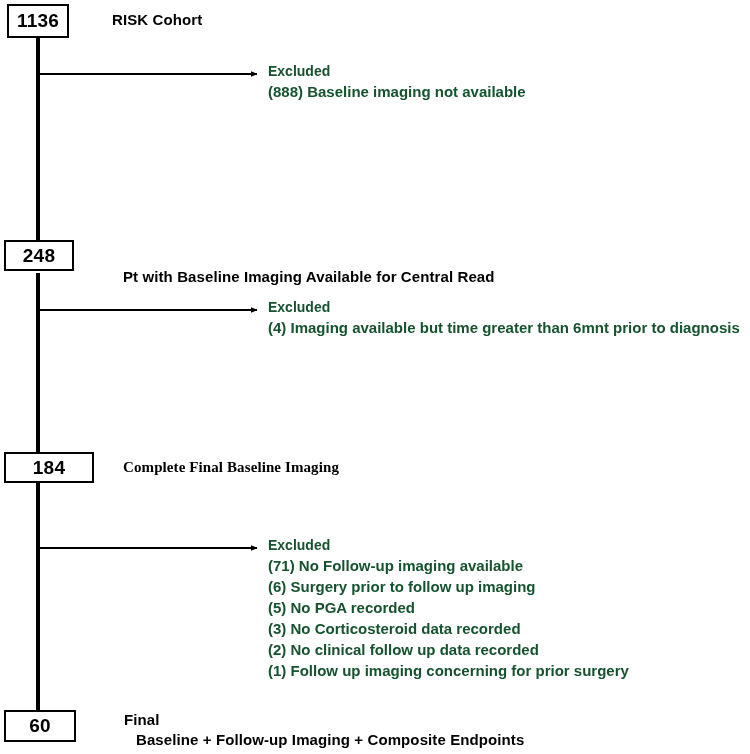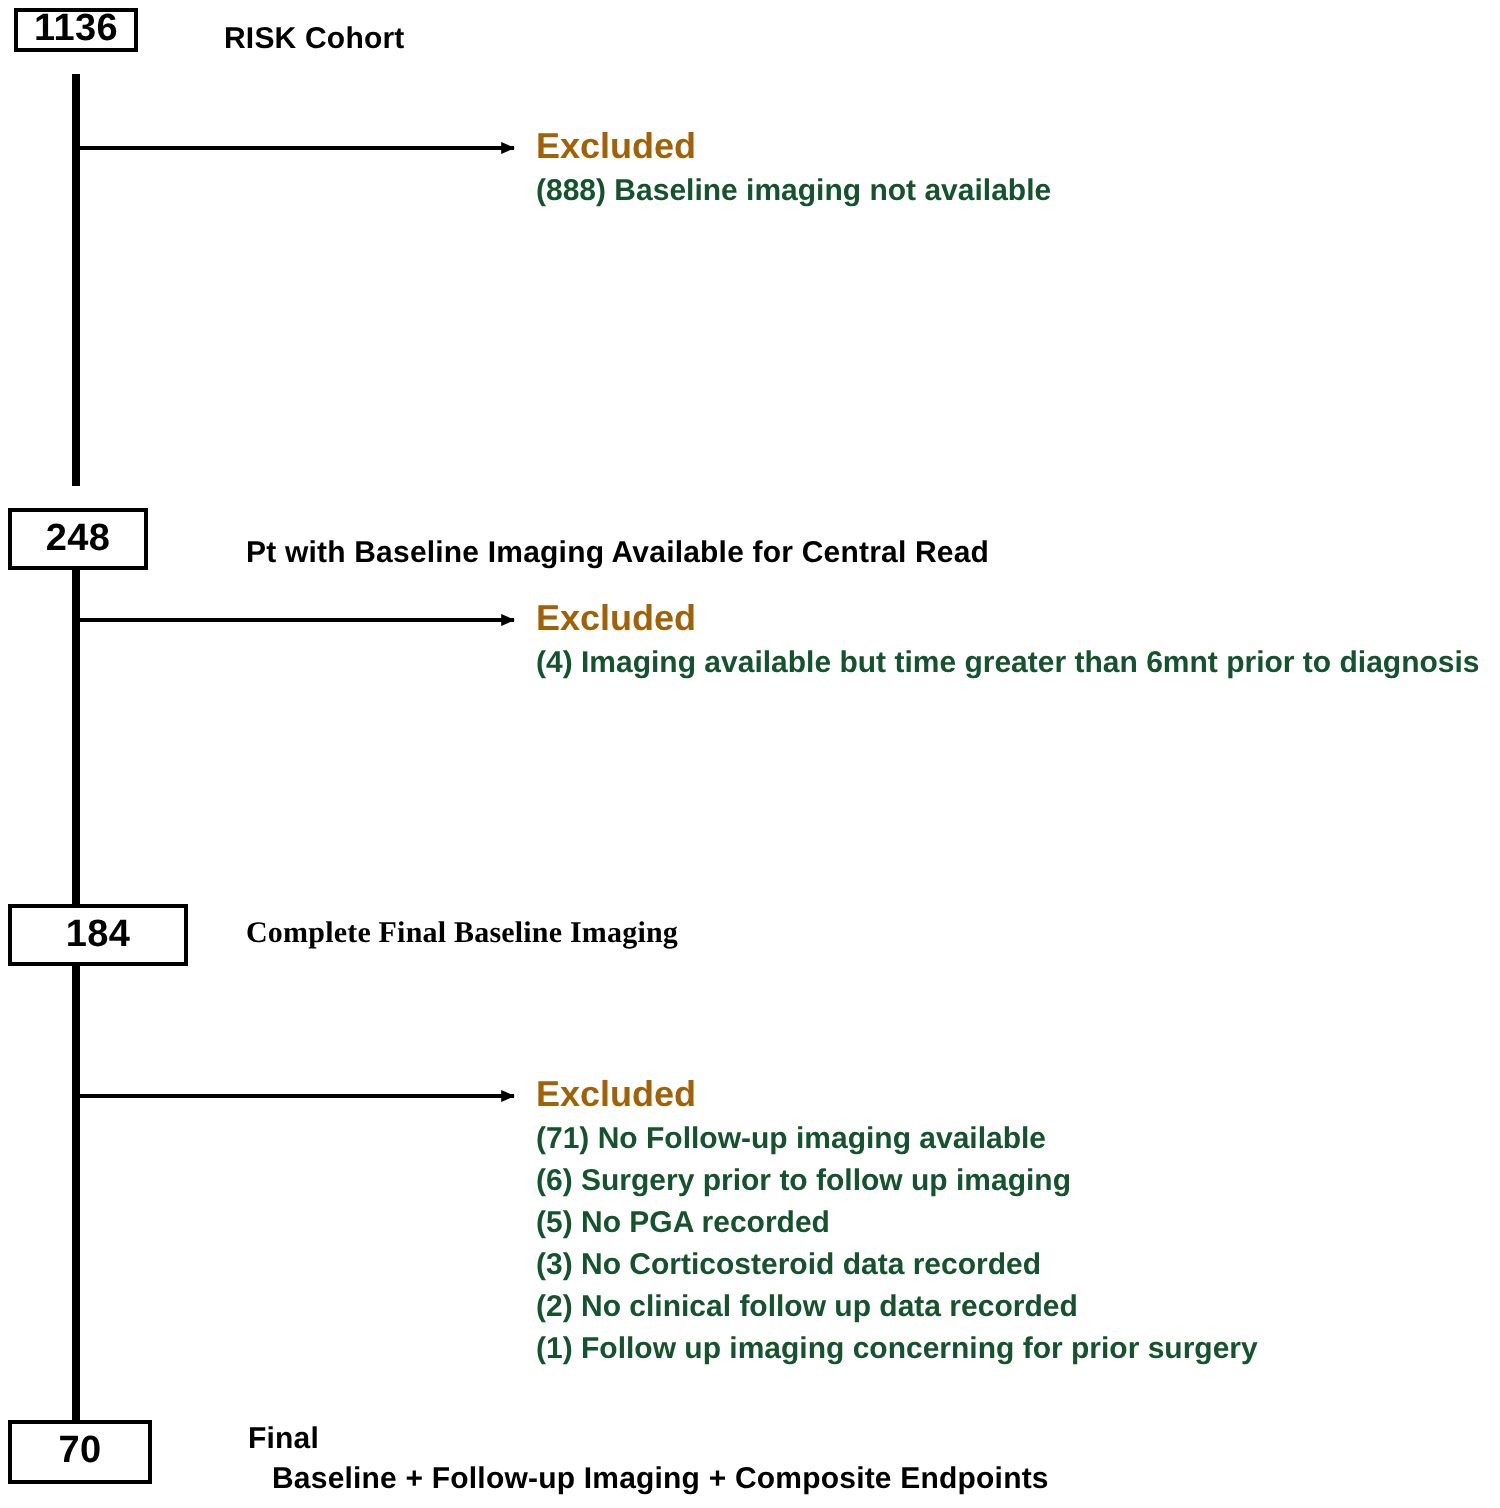--- a/index.html
+++ b/index.html
@@ -53,23 +53,23 @@
     display: block;
     margin-left: 12px;
     margin-top: 3px;
   }
   
   .exclusion {
     position: absolute;
     z-index: 3;
   }
   .exclusion-title {
-    font-size: 18px;
+    font-size: 14px;
     font-weight: 700;
-    color: #a16207;
+    color: #14532d;
     white-space: nowrap;
     line-height: 1.0;
   }
   .exclusion-list {
     list-style: none;
     margin: 0;
     padding: 0;
   }
   .exclusion-list li {
     font-size: 15px;
@@ -94,33 +94,33 @@
 
     <line x1="38" y1="37" x2="38" y2="243" stroke="#000000" stroke-width="4"></line>
     <line x1="38" y1="273" x2="38" y2="452" stroke="#000000" stroke-width="4"></line>
     <line x1="38" y1="482" x2="38" y2="710" stroke="#000000" stroke-width="4"></line>
 
     <line x1="39" y1="74" x2="257" y2="74" stroke="#000000" stroke-width="2" marker-end="url(#arrowhead)"></line>
     <line x1="39" y1="310" x2="257" y2="310" stroke="#000000" stroke-width="2" marker-end="url(#arrowhead)"></line>
     <line x1="39" y1="548" x2="257" y2="548" stroke="#000000" stroke-width="2" marker-end="url(#arrowhead)"></line>
   </svg>
 
-  <div class="count-box" style="left:7px; top:4px; width:62px; height:22px;">1136</div>
+  <div class="count-box" style="left:7px; top:4px; width:62px; height:34px;">1136</div>
   <div class="node-label" style="left:76px; top:11px;">
     <span>RISK Cohort</span>
   </div>
 
   <div class="exclusion" style="left:268px; top:64px;">
     <div class="exclusion-title">Excluded</div>
     <ul class="exclusion-list">
       <li>(888) Baseline imaging not available</li>
     </ul>
   </div>
 
-  <div class="count-box" style="left:4px; top:254px; width:70px; height:31px;">248</div>
+  <div class="count-box" style="left:4px; top:240px; width:70px; height:31px;">248</div>
   <div class="node-label" style="left:87px; top:268px;">
     <span>Pt with Baseline Imaging Available for Central Read</span>
   </div>
 
   <div class="exclusion" style="left:268px; top:300px;">
     <div class="exclusion-title">Excluded</div>
     <ul class="exclusion-list">
       <li>(4) Imaging available but time greater than 6mnt prior to diagnosis</li>
     </ul>
   </div>
@@ -135,19 +135,19 @@
     <ul class="exclusion-list">
       <li>(71) No Follow-up imaging available</li>
       <li>(6) Surgery prior to follow up imaging</li>
       <li>(5) No PGA recorded</li>
       <li>(3) No Corticosteroid data recorded</li>
       <li>(2) No clinical follow up data recorded</li>
       <li>(1) Follow up imaging concerning for prior surgery</li>
     </ul>
   </div>
 
-  <div class="count-box" style="left:4px; top:710px; width:72px; height:32px;">70</div>
+  <div class="count-box" style="left:4px; top:710px; width:72px; height:32px;">60</div>
   <div class="node-label" style="left:88px; top:711px;">
     <span>Final</span>
     <span class="sub-line">Baseline + Follow-up Imaging + Composite Endpoints</span>
   </div>
 
 </div>
 
 </body></html>

